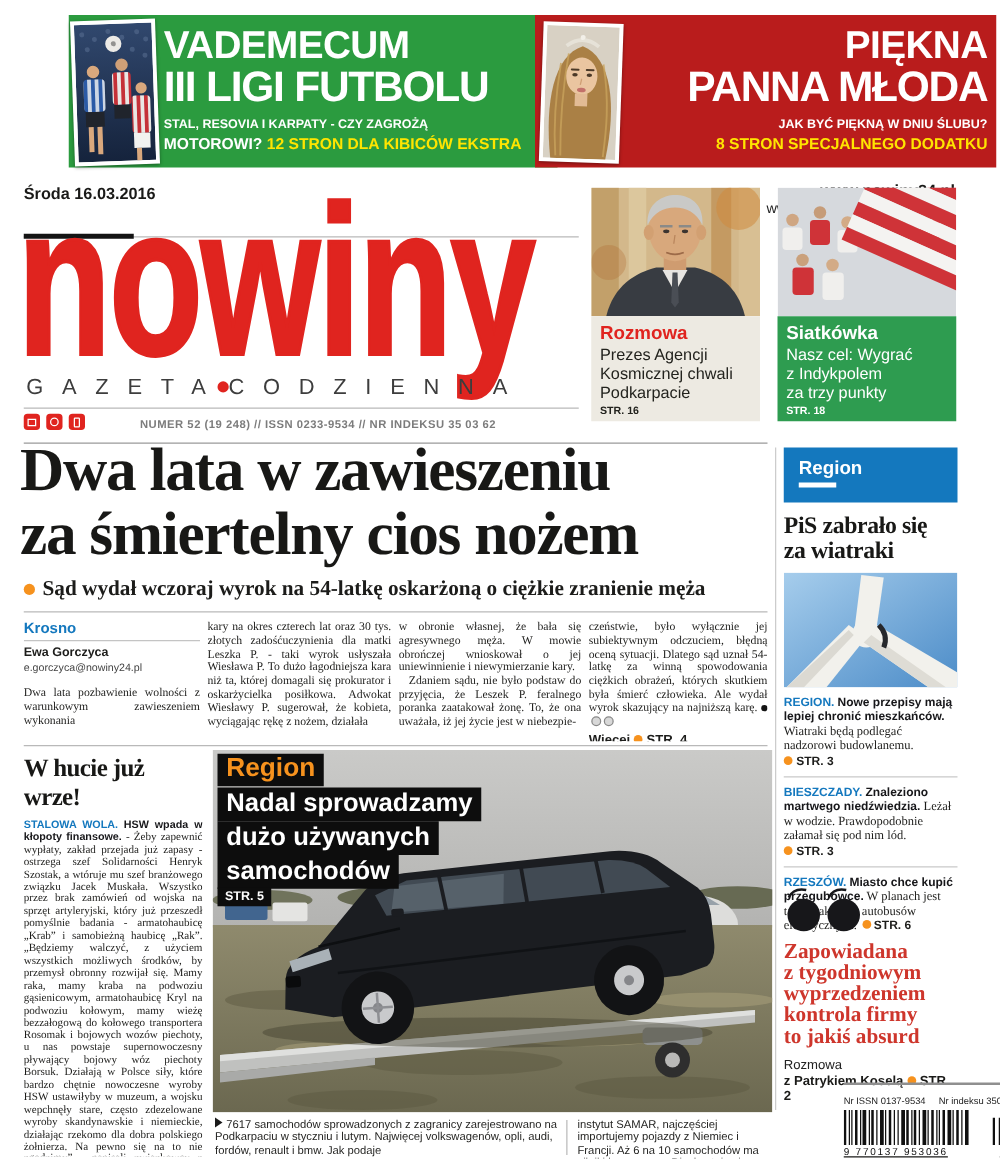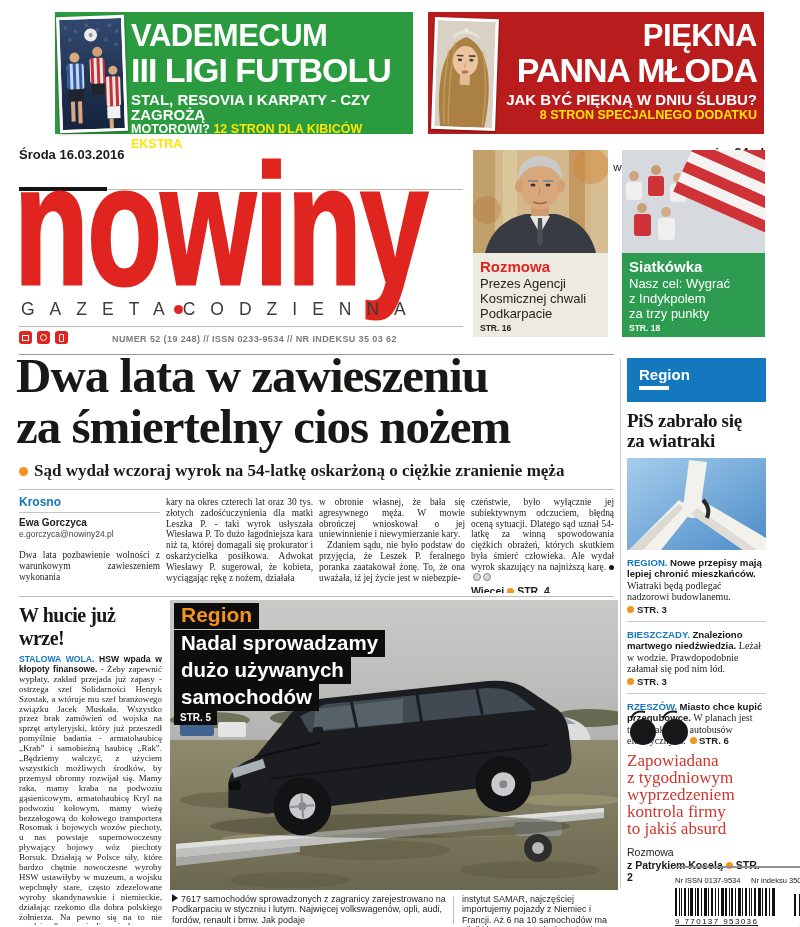--- a/index.html
+++ b/index.html
@@ -1,31 +1,31 @@
 <!DOCTYPE html>
 <html><head>
 <meta charset="utf-8">
 <style>
   html,body{margin:0;padding:0;background:#fff;}
   #page{position:relative;width:800px;height:927px;background:#fff;overflow:hidden;
         font-family:"Liberation Sans",sans-serif;color:#1a1a18;}
   svg{display:block;}
 
   
-  .banner{position:absolute;top:12px;height:122px;}
+  .banner{position:absolute;top:12px;height:122px;padding-left:33px;}
   .banner.green{left:55px;width:358px;background:#2B9B3F;}
   .banner.pink{left:428px;width:336px;background:#b91c1c;}
   .photo-frame{position:absolute;background:#fff;padding:3px;box-shadow:0 1px 3px rgba(0,0,0,.4);}
   .photo-frame.soccer{left:3px;top:4px;transform:rotate(-2deg);}
   .photo-frame.bride{left:5px;top:6px;transform:rotate(2deg);}
   .bn-text{position:absolute;left:76px;top:7px;right:7px;color:#fff;line-height:1;}
   .banner.pink .bn-text{left:70px;text-align:right;}
   .bn1{font-size:31px;font-weight:800;letter-spacing:-.5px;line-height:33px;}
   .bn2{font-size:34px;font-weight:800;letter-spacing:-1px;line-height:37px;}
-  .bn-sub{font-size:15px;font-weight:700;line-height:14.5px;margin-top:4px;}
+  .bn-sub{font-size:10px;font-weight:700;line-height:14.5px;margin-top:4px;}
   .bn-sub2{font-size:12.5px;font-weight:700;line-height:14.5px;}
   .yellow{color:#FFE500;}
 
   
   .m-date{position:absolute;left:19px;top:147px;font-size:13px;font-weight:700;}
   .m-price{position:absolute;left:233px;top:148px;font-size:11px;color:#222;line-height:13px;}
   .m-price .big{font-size:13px;font-weight:700;}
   .m-price .vat{font-size:8px;}
   .m-price .psub{font-size:9.5px;font-weight:700;}
   .m-urls{position:absolute;right:36px;top:145px;text-align:right;line-height:15px;}
@@ -124,21 +124,21 @@
   .sb-photo{margin-top:7px;height:92px;overflow:hidden;}
   .brief{margin-top:7px;font-family:"Liberation Serif",serif;font-size:10px;line-height:11.4px;color:#1d1d1b;}
   .brief p{margin:0;}
   .bl{font-family:"Liberation Sans",sans-serif;font-size:9.6px;font-weight:700;color:#1478BE;}
   .bb{font-family:"Liberation Sans",sans-serif;font-size:9.6px;font-weight:700;color:#17171a;}
   .bp{font-family:"Liberation Sans",sans-serif;font-size:9.6px;font-weight:700;margin-top:1px;}
   .bp .dot-o{width:7px;height:7px;margin-right:3px;}
   .sb-div{height:1px;background:#c9c9c9;margin-top:6px;}
   .qblock{position:absolute;left:0;top:352px;width:139px;}
   .qtext{margin-top:6px;font-family:"Liberation Serif",serif;font-size:17px;line-height:17px;
-         color:#CE362C;white-space:pre-line;}
+         color:#CE362C;white-space:pre-line;font-weight:bold;}
   .qattr1{margin-top:9px;font-size:10.5px;color:#222;}
   .qattr2{font-size:10.5px;font-weight:700;margin-top:1px;}
   .sb-bottom{position:absolute;left:0;bottom:1px;width:139px;padding-left:48px;}
   .sb-thick{height:2px;background:#8f8f8f;}
   .sb-ids{display:flex;justify-content:space-between;font-size:7.5px;color:#222;margin-top:8px;}
   .bcrow{display:flex;align-items:flex-end;gap:19px;margin-top:3px;text-decoration:underline;}
   .bcd{font-size:8px;letter-spacing:1.4px;margin-top:1px;color:#111;}
   .bca .bcd{text-align:center;letter-spacing:3px;}
 </style>
 </head>

